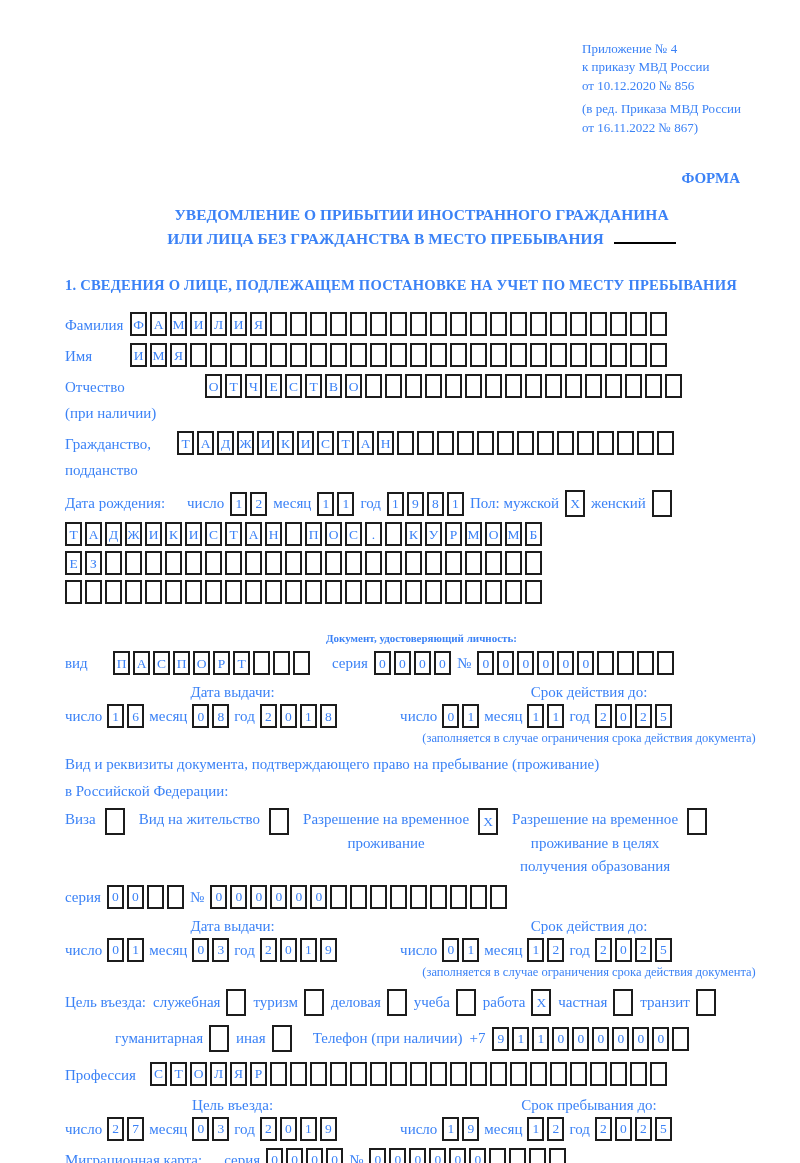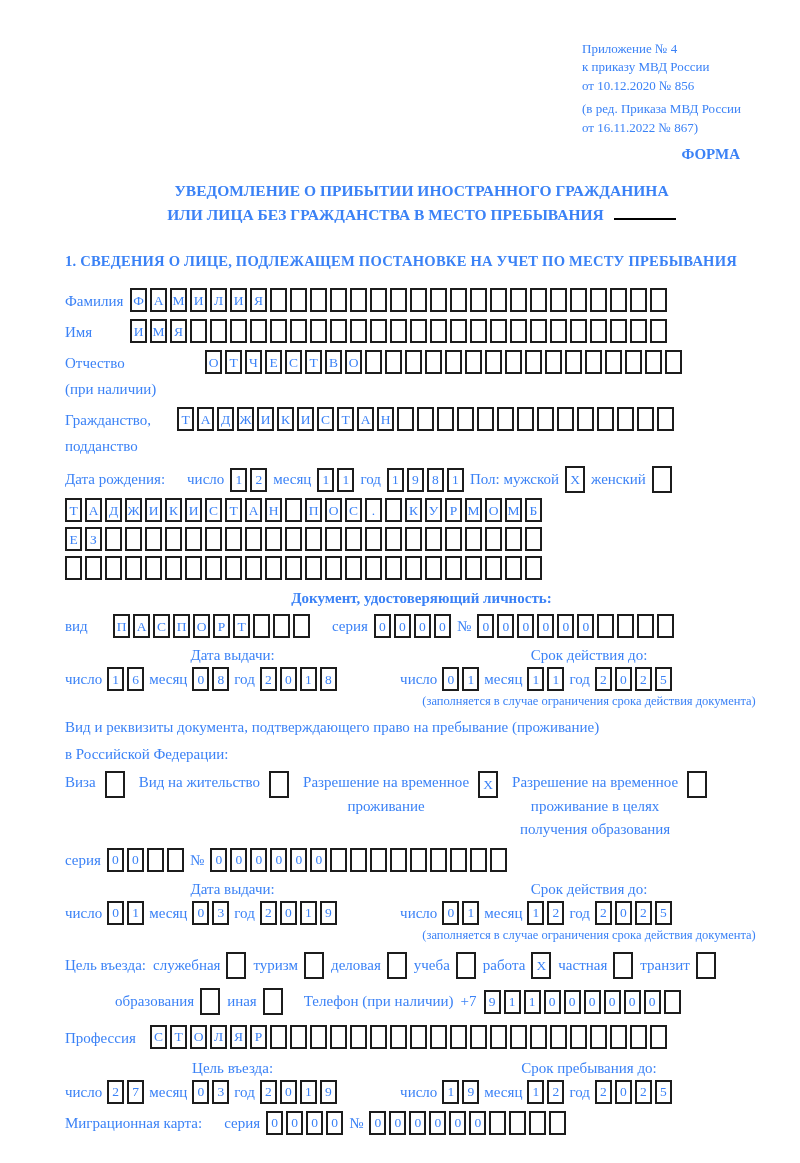--- a/index.html
+++ b/index.html
@@ -5,21 +5,21 @@
   * { margin:0; padding:0; box-sizing:border-box; }
   html,body { background:#fff; }
   .page {
     width:800px; height:1163px; background:#ffffff; color:#3b82f6;
     font-family:"Liberation Serif", serif; font-size:15px;
     padding:40px 22px 0 65px; position:relative; overflow:hidden;
   }
   
   .appendix { margin-left:auto; width:196px; font-size:13px; line-height:1.42; }
   .appendix .gap { height:5px; }
-  .forma { text-align:right; margin:9px 38px 0 0; font-weight:bold; font-size:15px; }
+  .forma { text-align:right; margin:33px 38px 0 0; font-weight:bold; font-size:15px; }
   
   .title { text-align:center; font-weight:bold; font-size:15.5px; line-height:1.55; margin-top:16px; }
   .blank-seg { display:inline-block; width:62px; border-bottom:2px solid #000; margin-left:10px; }
   .section-heading { font-weight:bold; font-size:14.6px; margin-top:26px; letter-spacing:0.2px; }
   
   .cells { display:inline-flex; gap:3px; flex:none; }
   .cell {
     width:17px; height:24px; flex:none; border:2px solid #1c1c1c;
     display:inline-flex; align-items:center; justify-content:center;
     font-size:13.5px; line-height:1; background:#fff;
@@ -34,21 +34,21 @@
   .mt10 { margin-top:10px; } .mt14 { margin-top:14px; } .mt18 { margin-top:18px; }
   
   .inline-row { display:flex; align-items:center; gap:6px; margin-top:7px; flex-wrap:nowrap; }
   .inline-row .sp { width:10px; flex:none; }
   
   .dates { display:flex; margin-top:9px; }
   .dleft { width:47%; } .dright { width:53%; }
   .dhead { text-align:center; font-size:15px; }
   .drow { display:flex; align-items:center; gap:5px; margin-top:3px; }
   .dnote { font-size:12.5px; margin-top:3px; text-align:center; white-space:nowrap; }
-  .doc-heading { text-align:center; font-weight:bold; font-size:15px; margin-top:10px; }
+  .doc-heading { text-align:center; font-weight:bold; font-size:11px; margin-top:28px; }
   
   .visa-row { display:flex; align-items:flex-start; gap:14px; margin-top:8px; }
   .opt { display:flex; align-items:flex-start; gap:9px; }
   .olbl { text-align:center; white-space:pre-line; line-height:1.55; }
   
   .p-row { display:flex; align-items:center; gap:7px; margin-top:9px; flex-wrap:nowrap; }
   .p-item { display:inline-flex; align-items:center; gap:6px; }
   .indent50 { margin-left:50px; }
   .phone-group { display:inline-flex; align-items:center; gap:7px; margin-left:14px; }
   .prelines { white-space:pre-line; }
@@ -555,21 +555,21 @@
     <span class="p-item">
         <span>транзит</span>
         <span class="cells cb">
           <span class="cell"></span>
         </span>
       </span>
   </div>
 
   <div class="p-row indent50">
     <span class="p-item">
-        <span>образования</span>
+        <span>гуманитарная</span>
         <span class="cells cb">
           <span class="cell"></span>
         </span>
       </span>
     <span class="p-item">
         <span>иная</span>
         <span class="cells cb">
           <span class="cell"></span>
         </span>
       </span>

